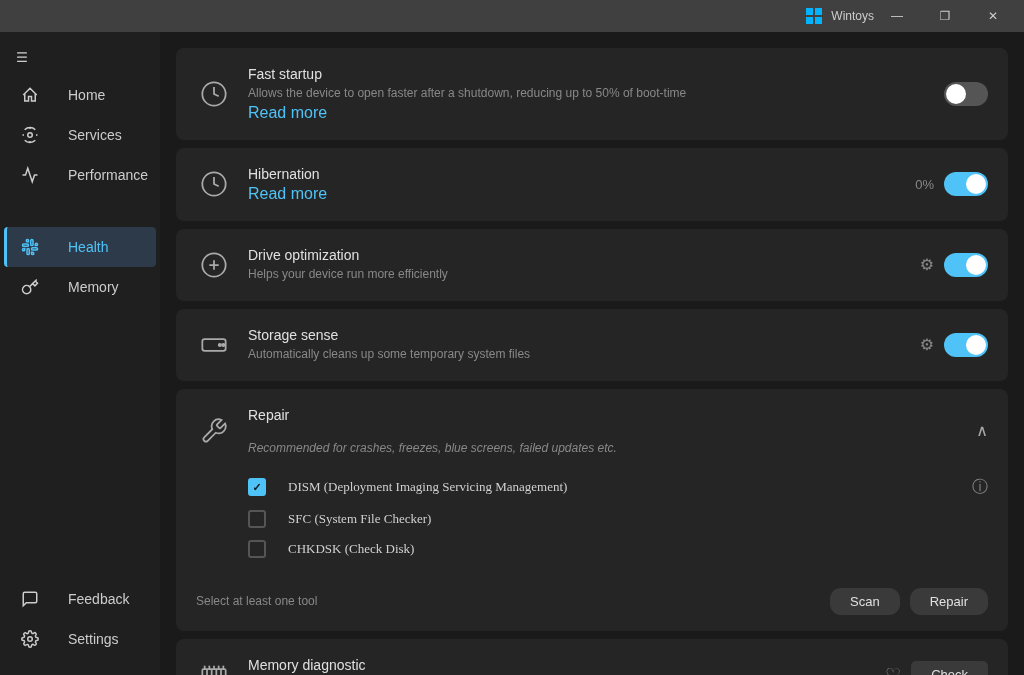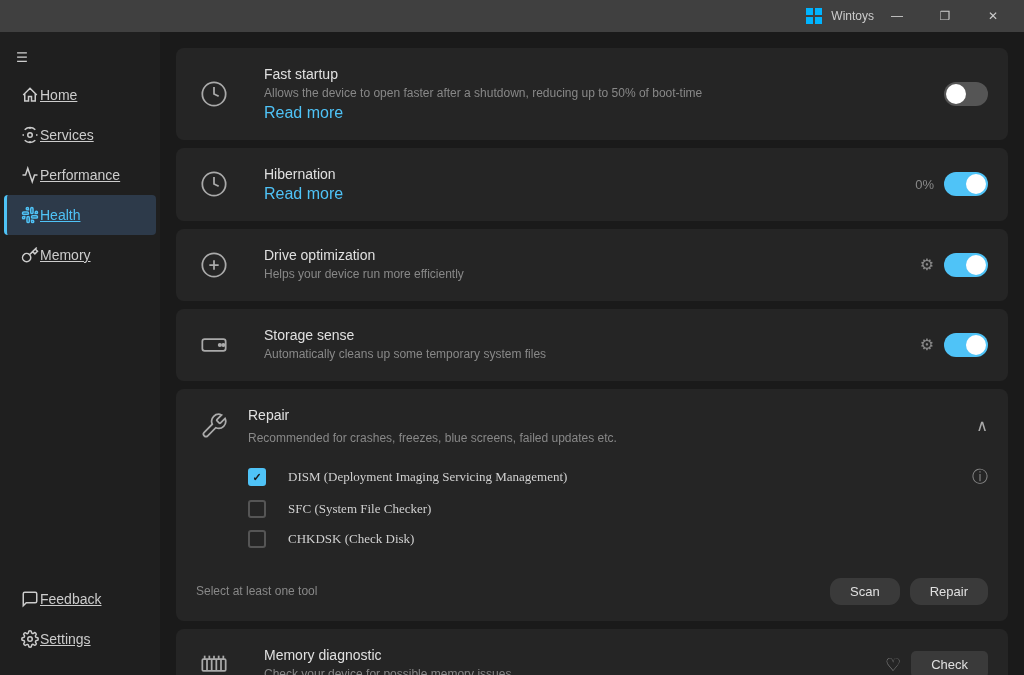--- a/index.html
+++ b/index.html
@@ -77,38 +77,38 @@
       display: flex;
       align-items: center;
       cursor: pointer;
       border: none;
       background: transparent;
       color: #ccc;
     }
     .sidebar-item {
       display: flex;
       align-items: center;
-      gap: 0;
+      gap: 28px;
       padding: 10px 16px;
       cursor: pointer;
       border-radius: 4px;
       margin: 0 4px;
       color: #ccc;
       font-size: 14px;
       border: none;
       background: transparent;
       width: calc(100% - 8px);
       text-align: left;
-      text-decoration: underline;
     }
     .sidebar-item.active {
       background: #2d3a4a;
       color: #4fc3f7;
       border-left: 3px solid #4fc3f7;
       padding-left: 13px;
+      margin-top: 32px;
     }
     .sidebar-icon {
       width: 20px;
       height: 20px;
       display: flex;
       align-items: center;
       justify-content: center;
       font-size: 16px;
       flex-shrink: 0;
     }
@@ -139,21 +139,21 @@
     .card-icon {
       width: 36px;
       height: 36px;
       display: flex;
       align-items: center;
       justify-content: center;
       flex-shrink: 0;
       font-size: 20px;
       color: #aaa;
     }
-    .card-content { flex: 1; margin-left: 16px; }
+    .card-content { flex: 1; }
     .card-title {
       font-size: 14px;
       font-weight: 500;
       color: #e0e0e0;
       margin-bottom: 3px;
     }
     .card-desc {
       font-size: 12px;
       color: #888;
       line-height: 1.4;
@@ -218,21 +218,21 @@
       margin-bottom: 8px;
       overflow: hidden;
     }
     .repair-header {
       display: flex;
       align-items: center;
       gap: 16px;
       padding: 18px 20px 12px 20px;
     }
     .repair-title { font-size: 14px; font-weight: 500; color: #e0e0e0; }
-    .repair-desc { font-size: 12px; color: #888; margin-top: 8px; }
+    .repair-desc { font-size: 12px; color: #888; margin-top: 18px; font-style: italic; }
     .repair-header-right { margin-left: auto; font-size: 16px; color: #aaa; cursor: pointer; }
 
     .repair-body { padding: 4px 20px 16px 72px; }
     .checkbox-item {
       display: flex;
       align-items: center;
       gap: 22px;
       padding: 6px 0;
       font-size: 13px;
       color: #d0d0d0;

